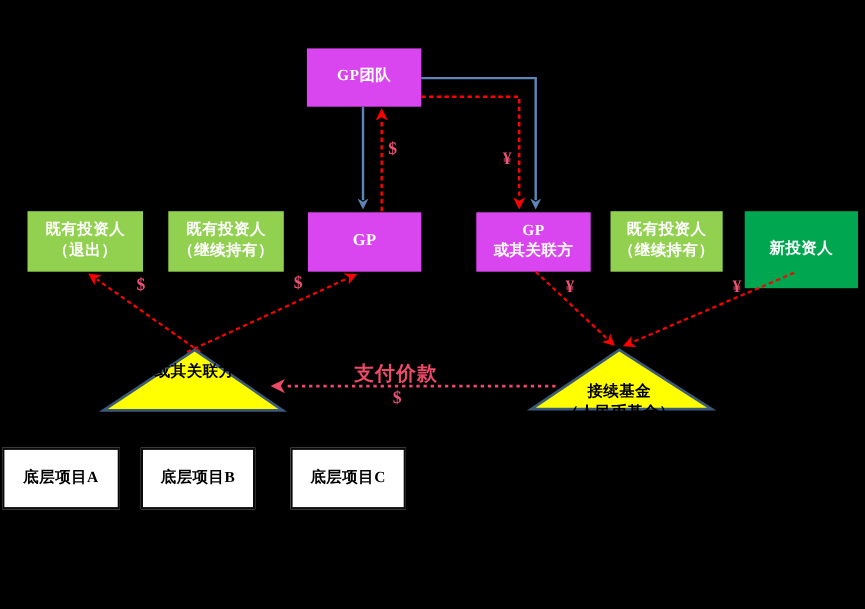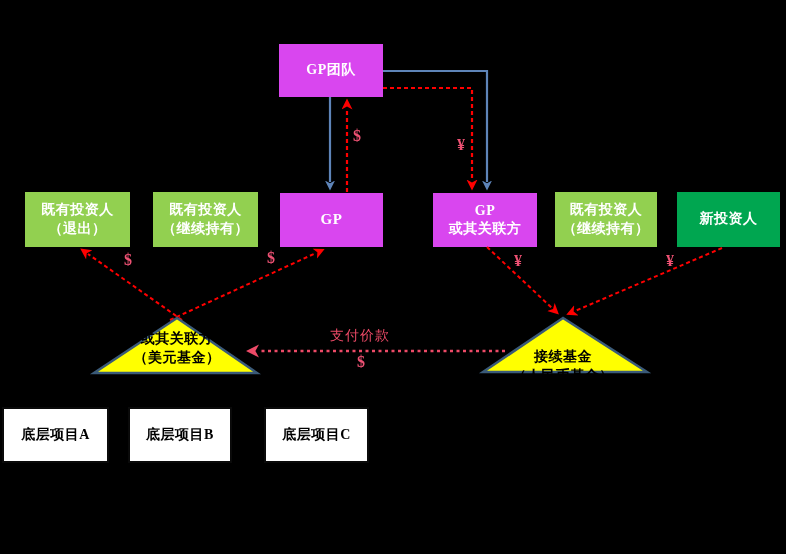--- a/index.html
+++ b/index.html
@@ -19,21 +19,21 @@
   .tri-label{
     position:absolute;text-align:center;color:#000;font-weight:bold;
     font-size:14px;line-height:18.5px;letter-spacing:.5px;
   }
   .cur{
     position:absolute;width:18px;text-align:center;font-weight:bold;
     font-size:16px;color:#ed5173;line-height:16px;
   }
   .pay{
     position:absolute;left:320px;top:327px;width:80px;text-align:center;
-    font-weight:normal;font-size:14px;color:#ed4a67;letter-spacing:1px;
+    font-weight:bold;font-size:18px;color:#ed4a67;letter-spacing:1px;
   }
 </style>
 </head>
 <body>
 
 <div id="stage">
 
   <div class="box blue" style="left:279px;top:44px;width:104px;height:53px;">
     <span>GP团队</span>
   </div>
@@ -55,21 +55,21 @@
   <div class="box blue" style="left:433px;top:193px;width:104px;height:54px;">
     <span>GP</span>
     <span>或其关联方</span>
   </div>
 
   <div class="box lgreen" style="left:555px;top:192px;width:102px;height:55px;">
     <span>既有投资人</span>
     <span>（继续持有）</span>
   </div>
 
-  <div class="box dgreen" style="left:677px;top:192px;width:103px;height:55px;">
+  <div class="box dgreen" style="left:677px;top:192px;width:103px;height:70px;">
     <span>新投资人</span>
   </div>
 
   <div class="box white" style="left:2px;top:407px;width:103px;height:52px;">
     <span>底层项目A</span>
   </div>
   <div class="box white" style="left:128px;top:407px;width:100px;height:52px;">
     <span>底层项目B</span>
   </div>
   <div class="box white" style="left:264px;top:407px;width:101px;height:52px;">
@@ -100,21 +100,20 @@
     <path d="M722,248 L575,311" stroke="#ff0000" stroke-width="2" stroke-dasharray="4 3" fill="none" marker-end="url(#mR)"></path>
 
     <path d="M505,351 L258,351" stroke="#ed4a67" stroke-width="2.4" stroke-dasharray="3 3.5" fill="none" marker-end="url(#mP)"></path>
 
     <polygon points="177,318 94,373 257,373" fill="#ffff00" stroke="#3a5a78" stroke-width="2.5"></polygon>
     <polygon points="563,318 483,372 647,372" fill="#ffff00" stroke="#3a5a78" stroke-width="2.5"></polygon>
   </svg>
 
   <div class="tri-label" style="left:97px;top:330px;width:160px;">
     <span style="display:block">或其关联方</span>
-    <span style="display:block">（美元基金）</span>
   </div>
   <div class="tri-label" style="left:483px;top:348px;width:160px;">
     <span style="display:block">接续基金</span>
     <span style="display:block">（人民币基金）</span>
   </div>
 
   <div class="pay">支付价款</div>
 
   <div class="cur" style="left:348px;top:128px;">$</div>
   <div class="cur" style="left:452px;top:137px;">¥</div>

